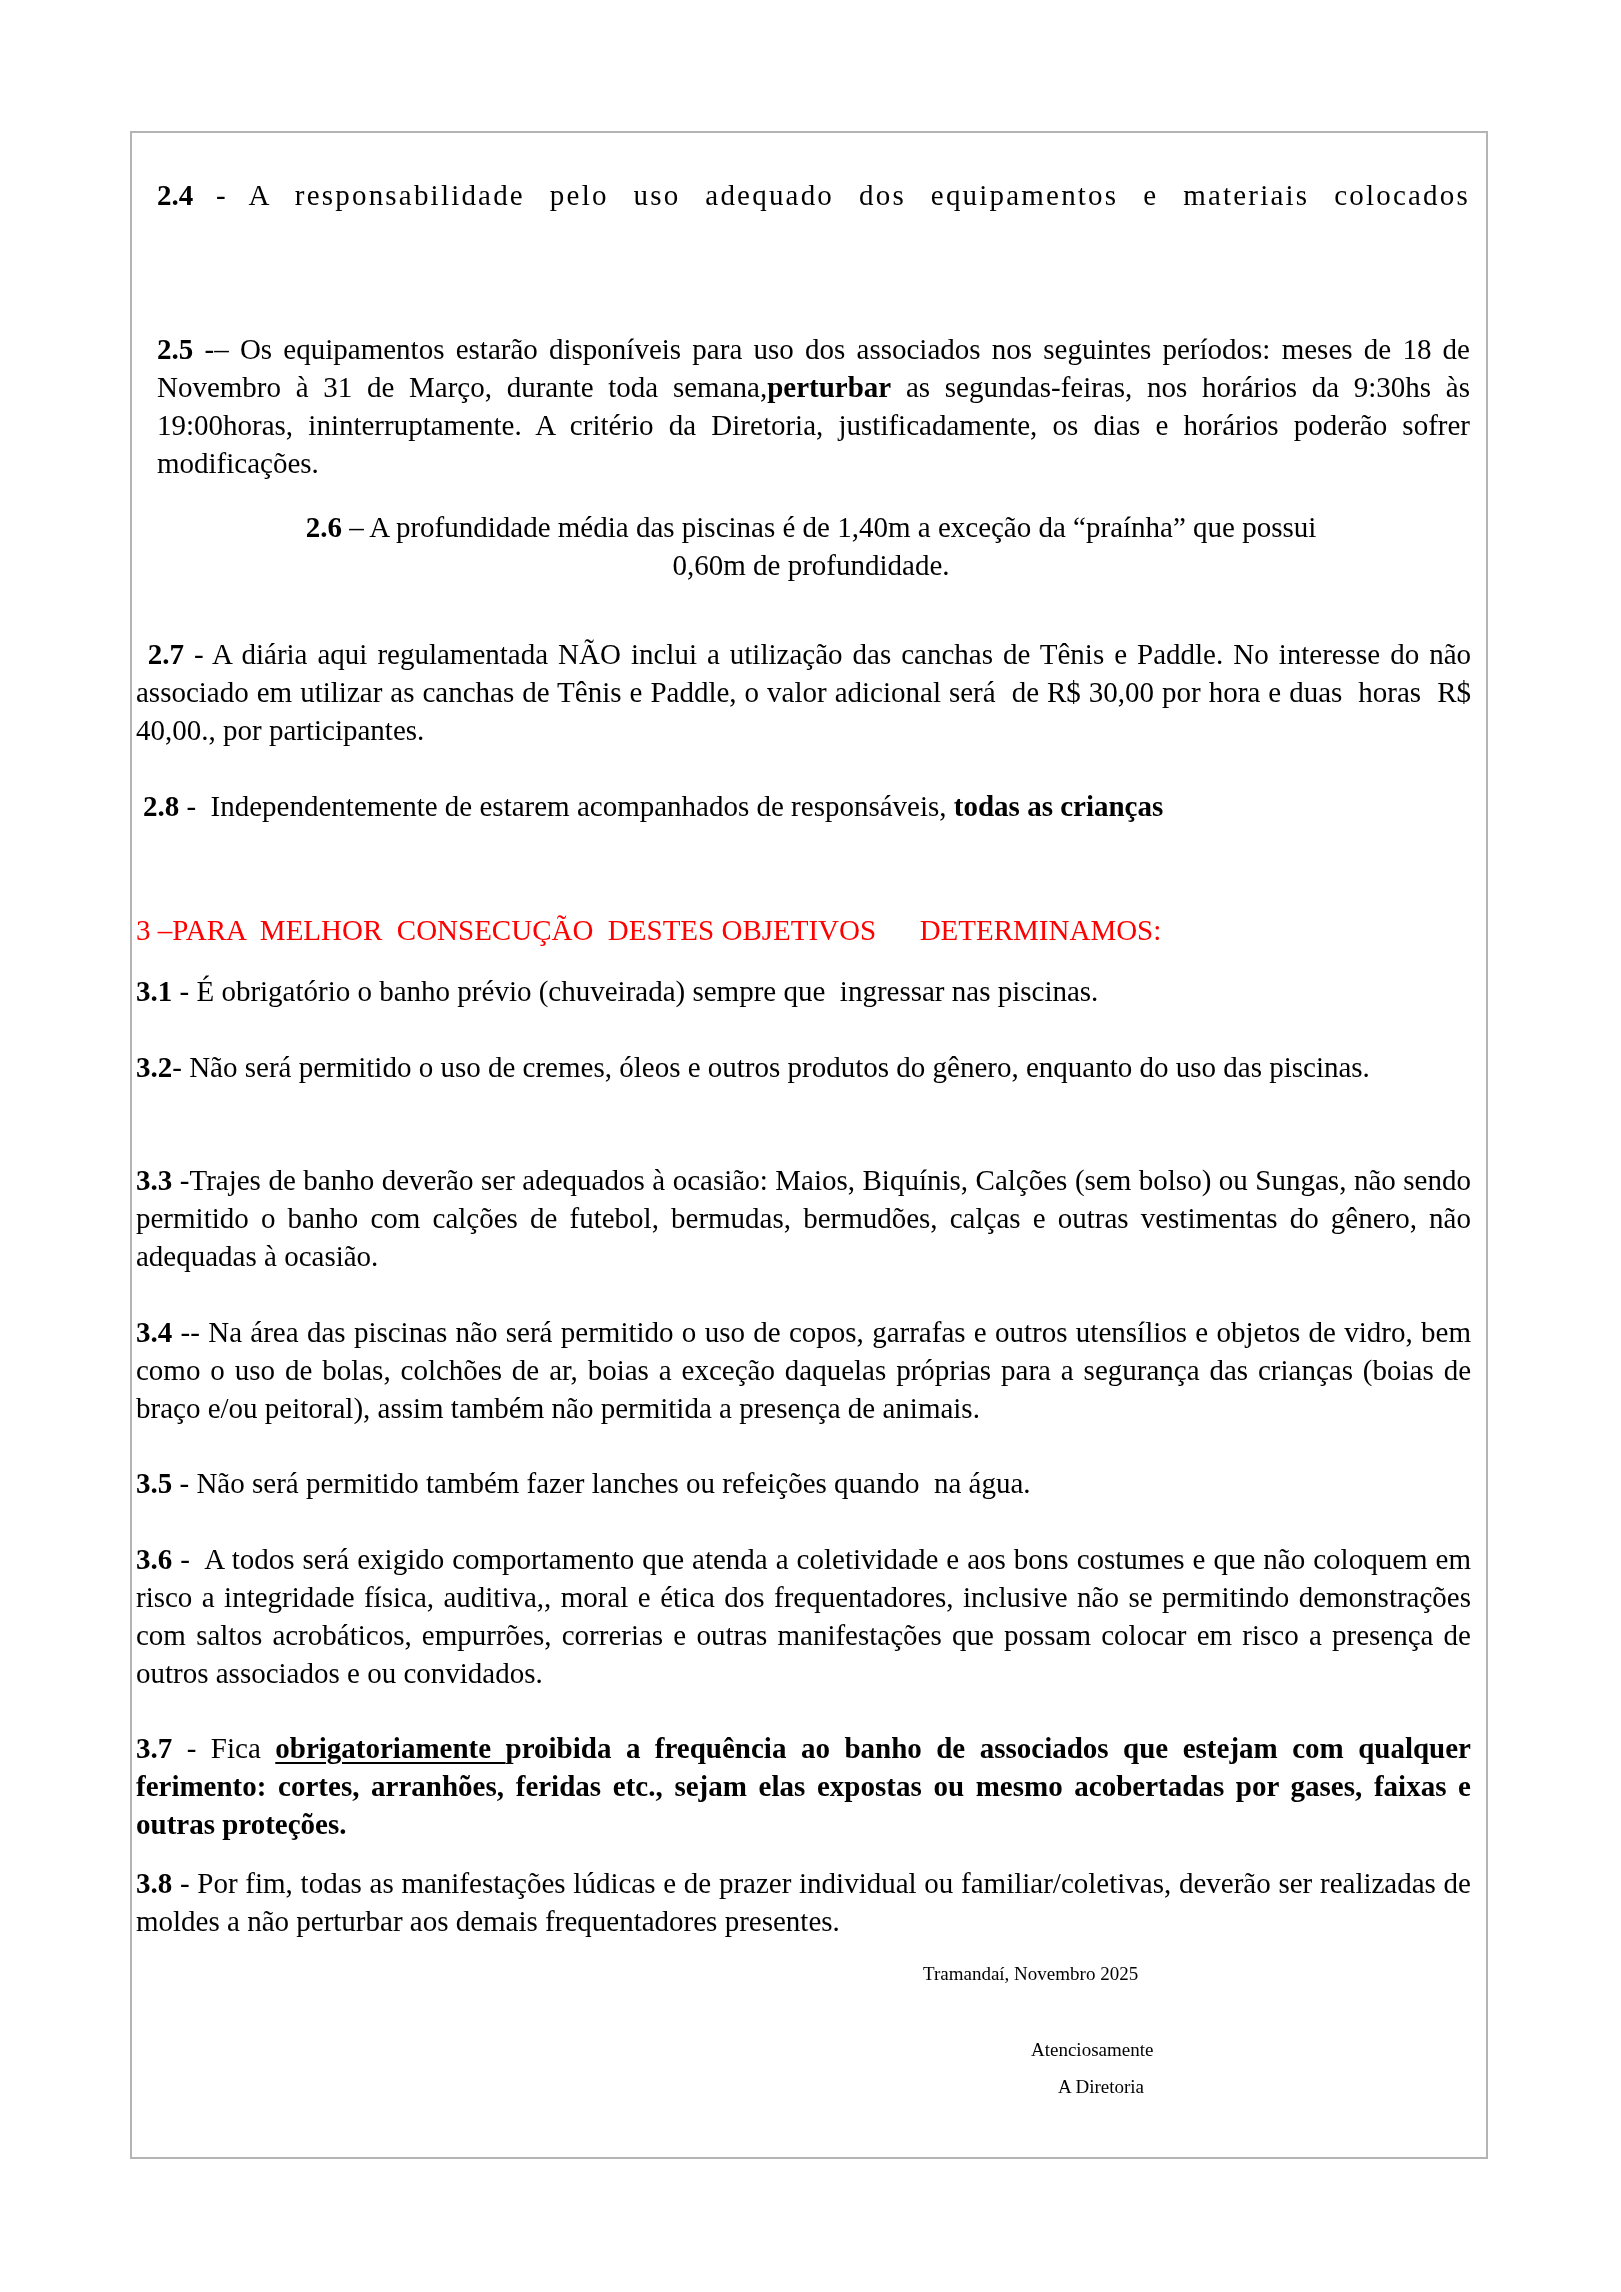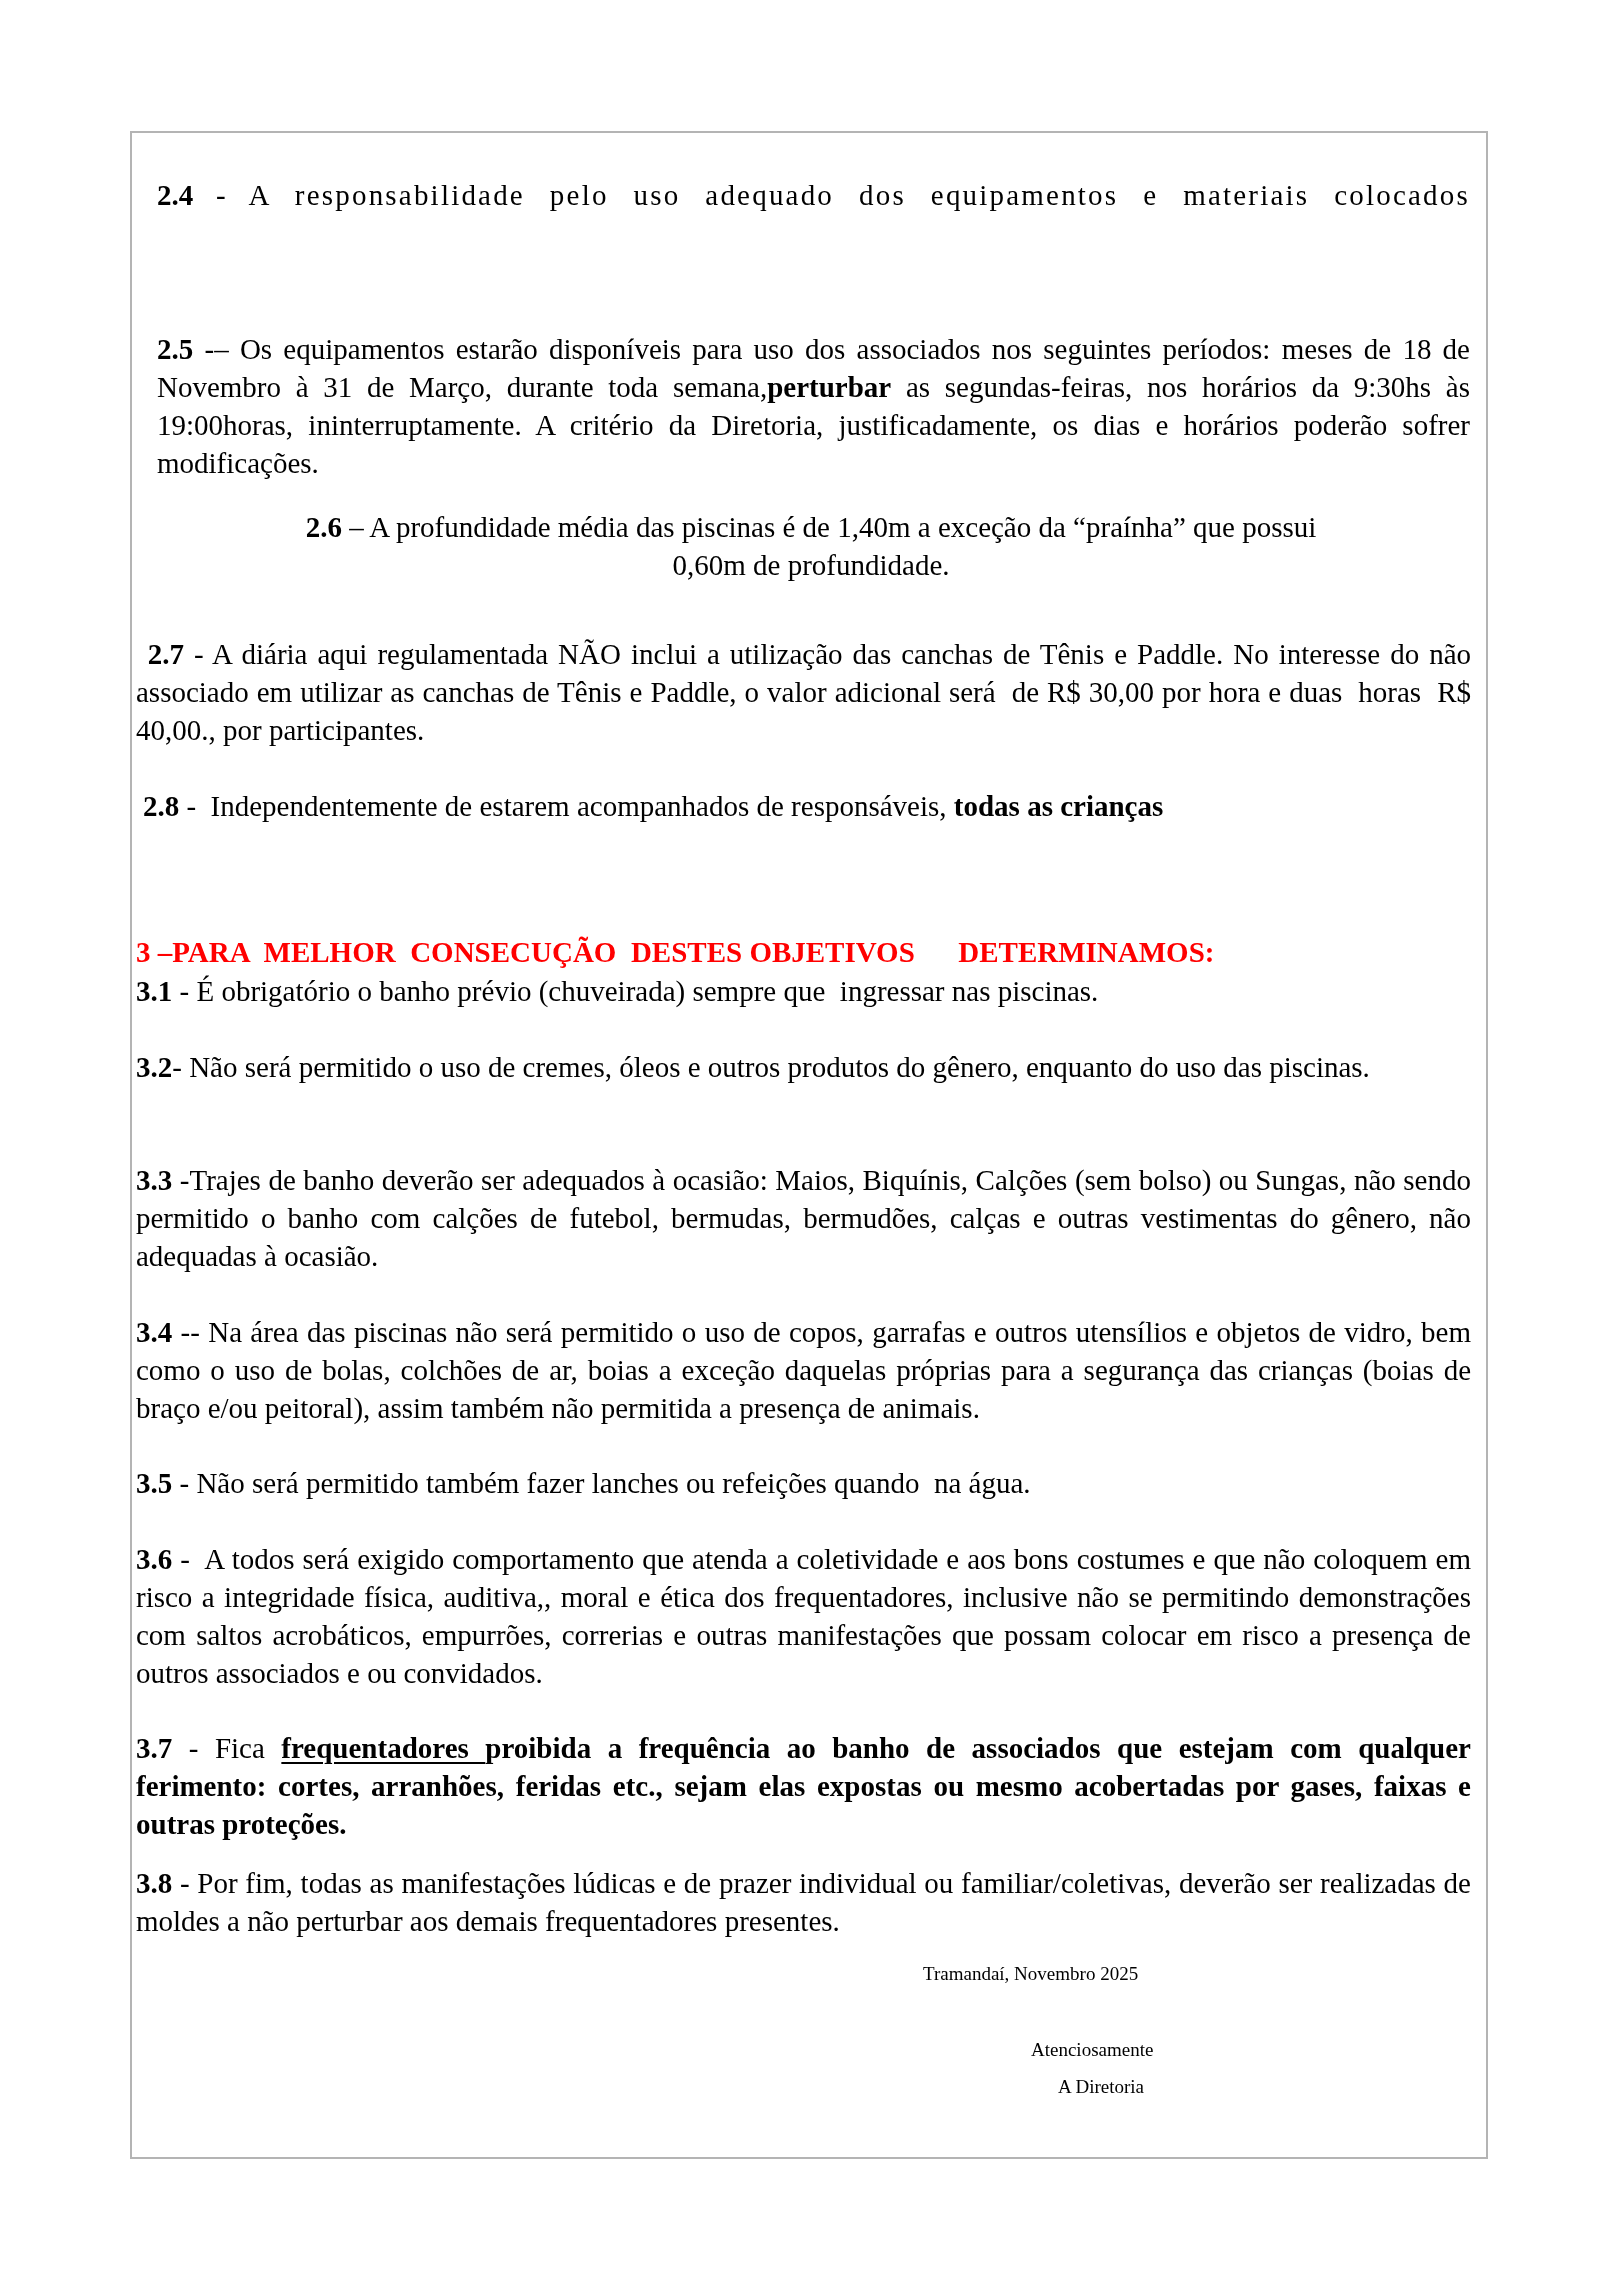--- a/index.html
+++ b/index.html
@@ -31,23 +31,23 @@
       margin: 0;
     }
     .block b { font-weight: bold; }
     .indent-sm { left: 157px; width: 1313px; }
     .indent-xs { left: 152px; width: 1318px; }
     .full { left: 136px; width: 1335px; }
     .heading {
       position: absolute;
       left: 136px;
       width: 1335px;
-      top: 934px;
+      top: 912px;
       font-size: 29px;
-      font-weight: bold;
+      font-weight: normal;
       color: #ff0000;
       line-height: 37px;
       white-space: pre;
     }
     .spaced { letter-spacing: 4.4px; }
     .last-left { text-align-last: left; }
     .bold-all { font-weight: bold; }
     .u { text-decoration: underline; text-decoration-thickness: 2px; text-underline-offset: 3.9px; }
     .big-d { font-size: 33px; }
     .sig {
@@ -105,21 +105,21 @@
 
 <p class="block full last-left" style="top:1464px;">
   <b>3.5</b><span> - </span><span style="white-space:pre-wrap;">Não será permitido também fazer lanches ou refeições quando  na água.</span>
 </p>
 
 <p class="block full last-left" style="top:1540px;">
   <b>3.6</b><span style="white-space:pre;"> -  </span><span>A todos será exigido comportamento que atenda a coletividade e aos bons costumes e que não coloquem em risco a integridade física, auditiva,, moral e ética dos frequentadores, inclusive não se permitindo demonstrações com saltos acrobáticos, empurrões, correrias e outras manifestações que possam colocar em risco a presença de outros associados e ou convidados.</span>
 </p>
 
 <p class="block full last-left" style="top:1729px;">
-  <b>3.7</b><span> - </span><span>Fica </span><b class="u">frequentadores </b><b>proibida a frequência ao banho de associados que estejam com qualquer ferimento: cortes, arranhões, feridas etc., sejam elas expostas ou mesmo acobertadas por gases, faixas e outras proteções.</b>
+  <b>3.7</b><span> - </span><span>Fica </span><b class="u">obrigatoriamente </b><b>proibida a frequência ao banho de associados que estejam com qualquer ferimento: cortes, arranhões, feridas etc., sejam elas expostas ou mesmo acobertadas por gases, faixas e outras proteções.</b>
 </p>
 
 <p class="block full last-left" style="top:1864px;">
   <b>3.8</b><span> - </span><span>Por fim, todas as manifestações lúdicas e de prazer individual ou familiar/coletivas, deverão ser realizadas de moldes a não perturbar aos demais frequentadores presentes.</span>
 </p>
 
 <div class="sig" style="left:923px; top:1955px;">Tramandaí,  Novembro 2025</div>
 <div class="sig" style="left:1031px; top:2031px;">Atenciosamente</div>
 <div class="sig" style="left:1058px; top:2068px;">A Diretoria</div>
 

